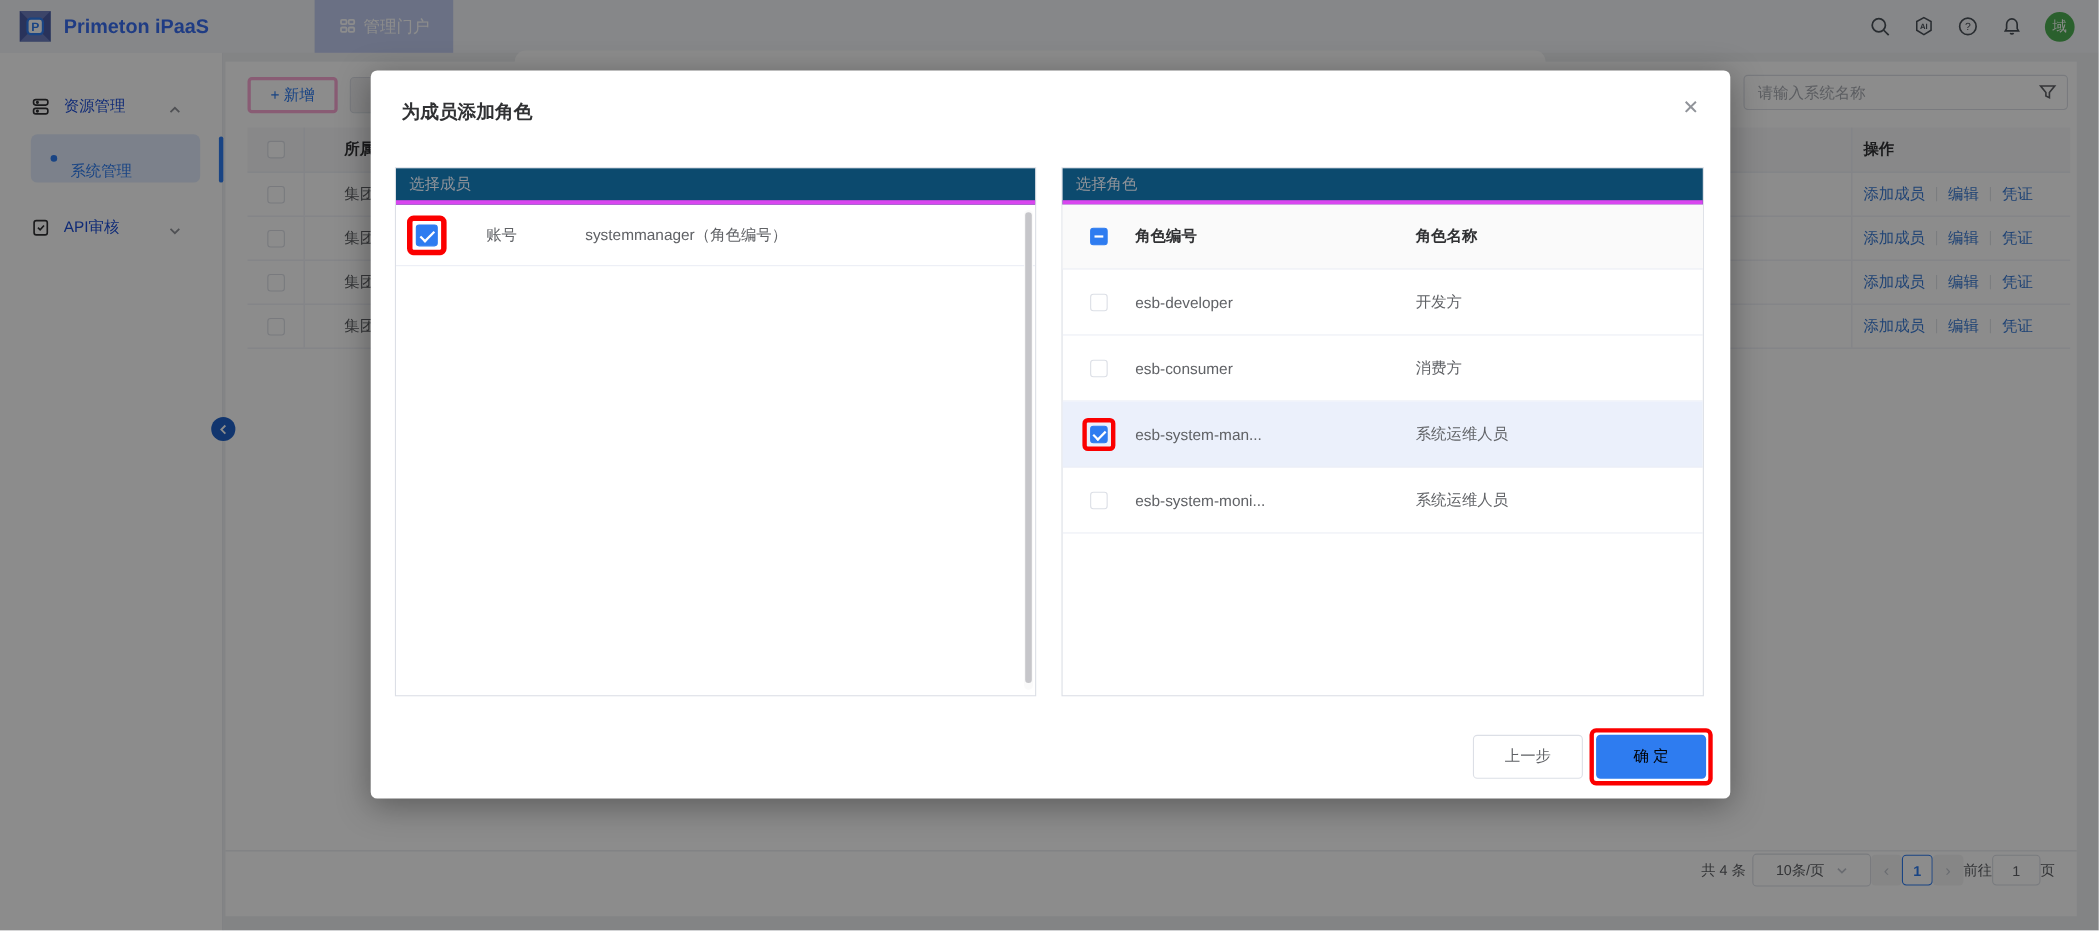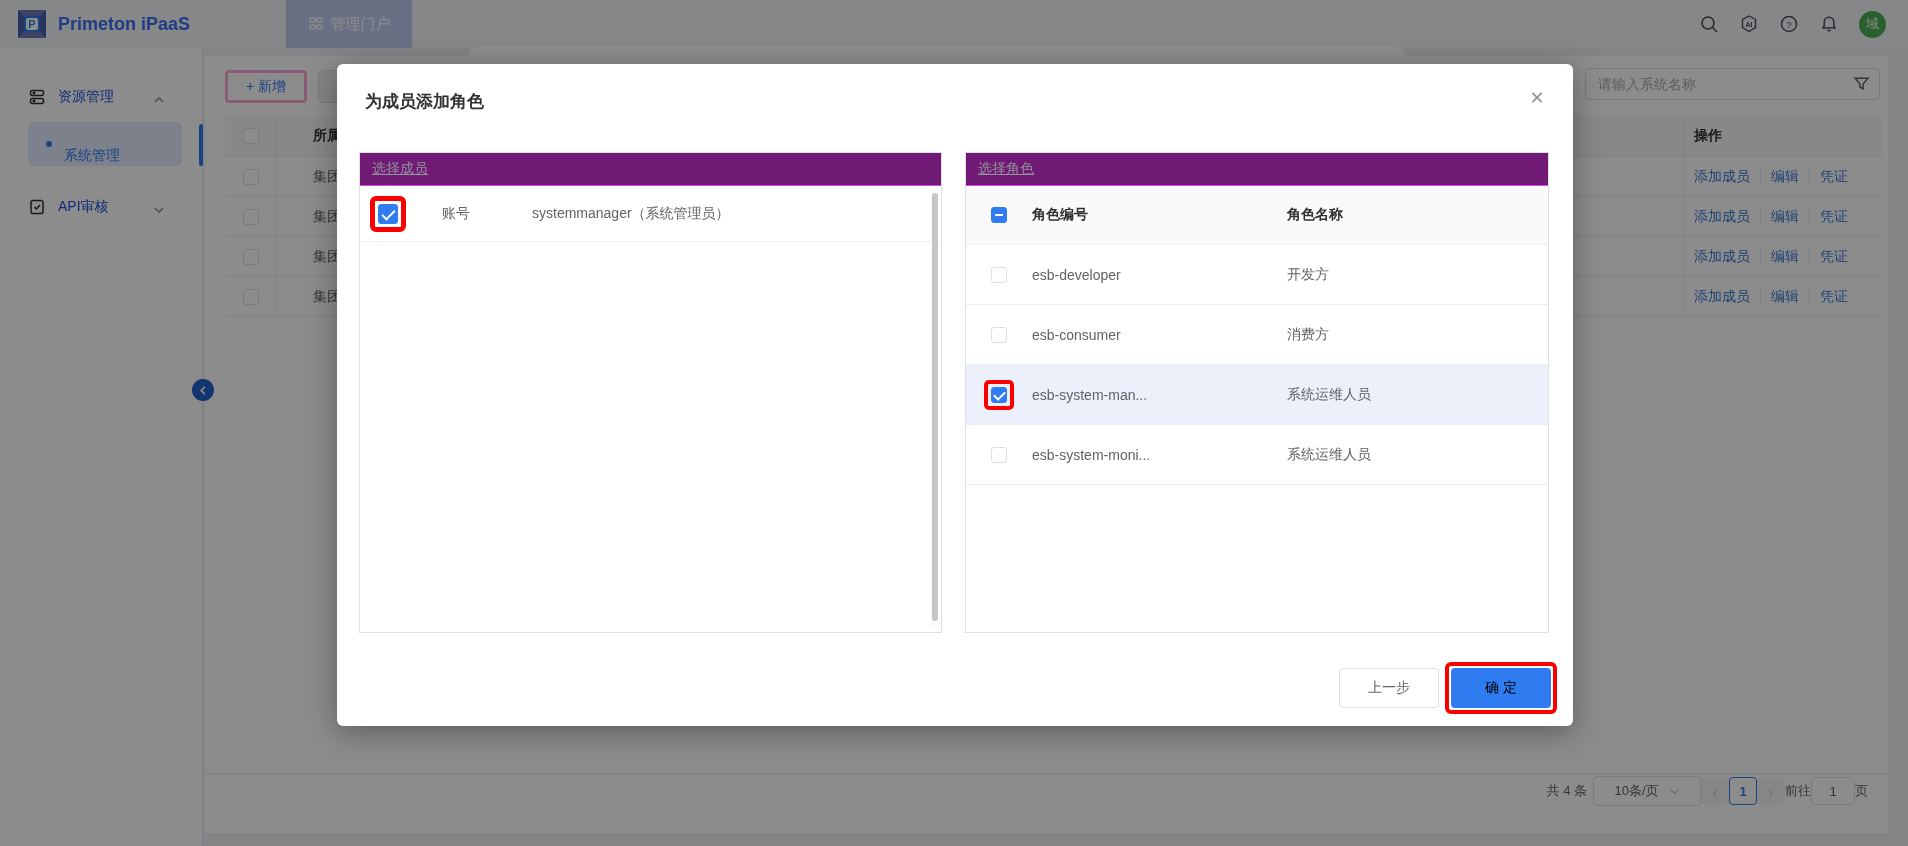--- a/index.html
+++ b/index.html
@@ -61,21 +61,21 @@
   .overlay { position:absolute; left:0; top:0; width:1908px; height:846px; background:rgba(0,0,0,0.45); z-index:10; }
 
   
   .modal { position:absolute; left:337px; top:64px; width:1236px; height:662px; background:#fff; border-radius:6px; box-shadow:0 6px 30px rgba(0,0,0,0.35); z-index:20; }
   .modal-title { position:absolute; left:28px; top:26px; font-size:17px; color:#303133; }
   .modal-close { position:absolute; right:24px; top:22px; width:24px; height:24px; color:#909399; font-size:18px; display:flex; align-items:center; justify-content:center; cursor:pointer; }
 
   .panel { position:absolute; top:88px; height:481px; border:1px solid #dcdfe6; background:#fff; }
   .panel-members { left:22px; width:583px; }
   .panel-roles { left:628px; width:584px; }
-  .panel-head { height:33px; background:#701a75; border-bottom:1px solid #d946ef; color:#909399; display:flex; align-items:center; padding-left:12px; font-size:14px;text-decoration:underline; }
+  .panel-head { height:33px; background:#0c4a6e; border-bottom:4px solid #d946ef; color:#909399; display:flex; align-items:center; padding-left:12px; font-size:14px; }
 
   .member-row { position:relative; height:56px; display:flex; align-items:center; padding-left:10px; border-bottom:1px solid #ebeef5; }
   .member-label { margin-left:36px; color:#606266; }
   .member-value { margin-left:62px; color:#606266; }
   .vscroll { position:absolute; right:2px; top:38px; width:8px; height:436px; background:#fafafa; border-radius:4px; }
   .vscroll-thumb { position:absolute; left:1px; top:2px; width:6px; height:428px; background:#c6c6ca; border-radius:3px; cursor:grab; }
 
   .role-head { display:flex; align-items:center; height:59px; background:#fafafa; border-bottom:1px solid #ebeef5; font-weight:bold; color:#303133; }
   .role-row { display:flex; align-items:center; height:60px; border-bottom:1px solid #ebeef5; color:#606266; }
   .role-row.hl { background:#ebf0fb; }
@@ -299,21 +299,21 @@
     <h2 class="modal-title">为成员添加角色</h2>
     <span class="modal-close">✕</span>
 
     <div class="panel panel-members">
       <div class="panel-head">选择成员</div>
       <div class="member-row">
         <span class="red-box">
           <span class="cb cb-lg checked"></span>
         </span>
         <span class="member-label">账号</span>
-        <span class="member-value">systemmanager（系统管理员）</span>
+        <span class="member-value">systemmanager（角色编号）</span>
       </div>
       <div class="vscroll">
         <div class="vscroll-thumb"></div>
       </div>
     </div>
 
     <div class="panel panel-roles">
       <div class="panel-head">选择角色</div>
       <div class="role-head">
         <span class="col-cb">

